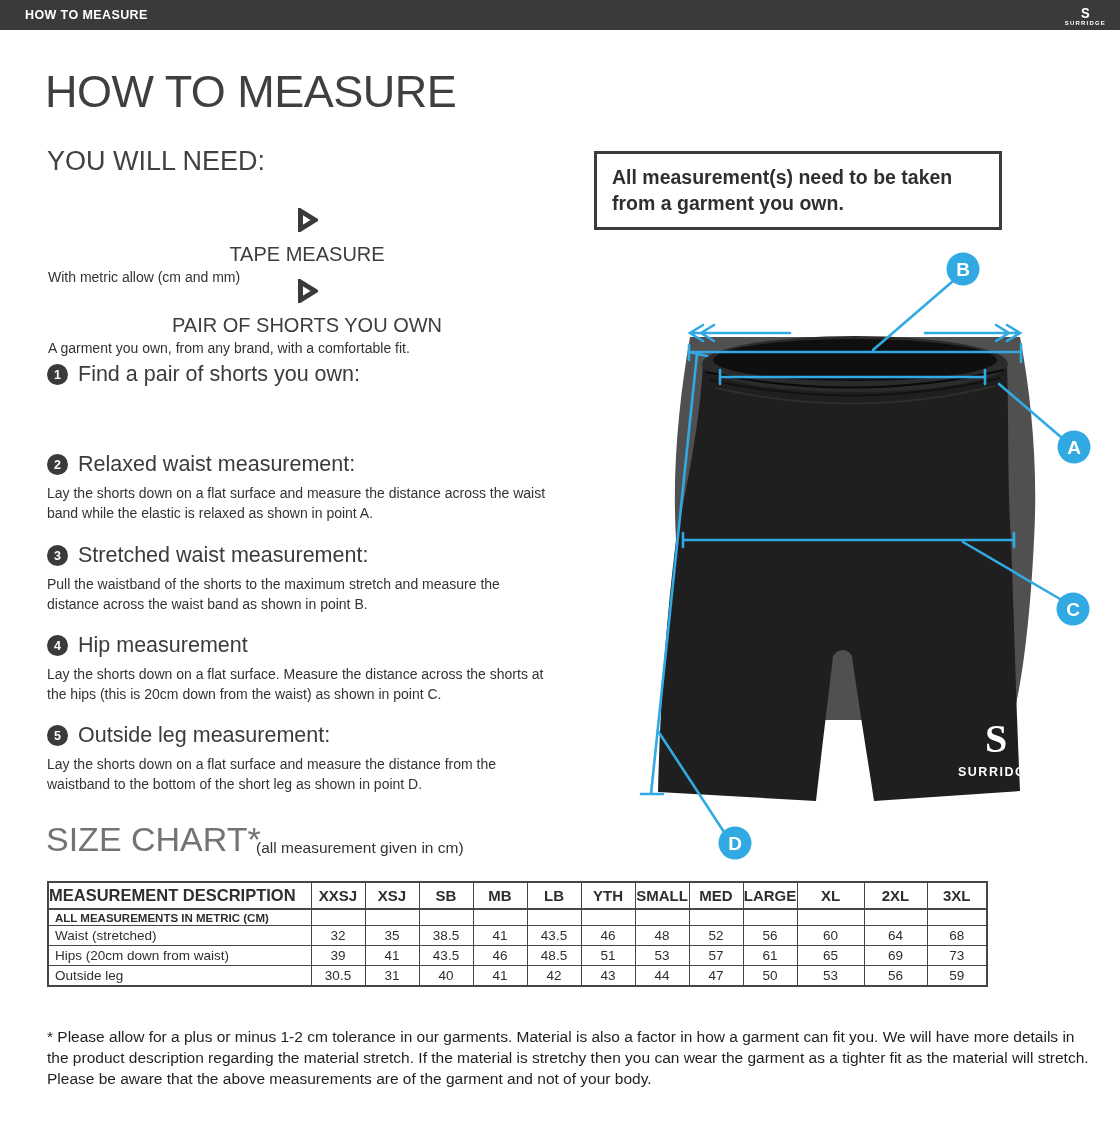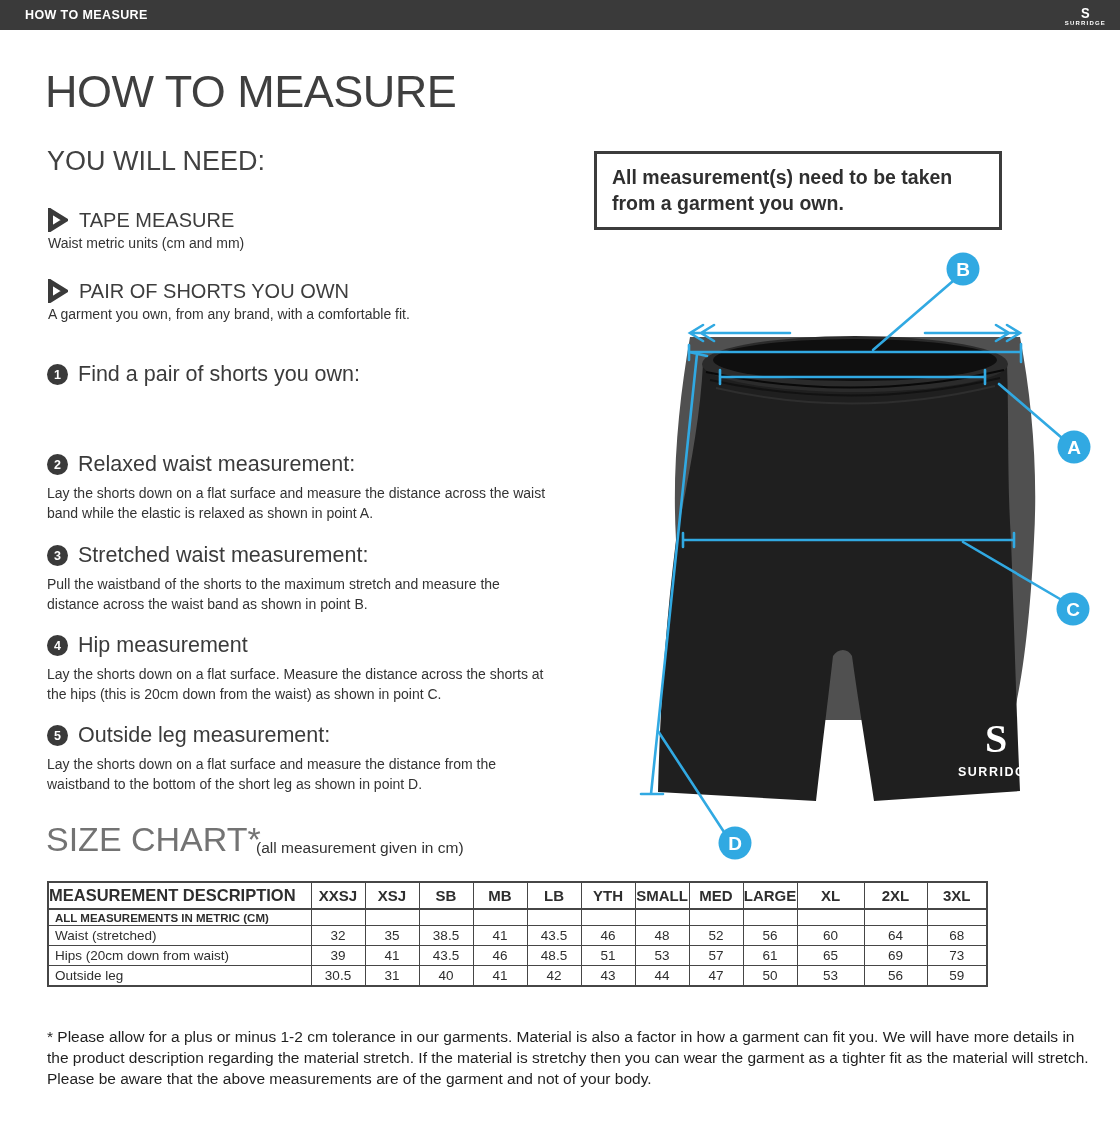--- a/index.html
+++ b/index.html
@@ -13,21 +13,21 @@
   .top-bar-title{color:#ffffff;font-size:12.5px;font-weight:bold;letter-spacing:.4px;}
   .top-logo{display:flex;flex-direction:column;align-items:center;line-height:1;margin-top:1px;}
   .top-logo .mono{color:#fff;font-weight:bold;font-size:13px;transform:scaleY(1.15);}
   .top-logo .word{color:#fff;font-size:6px;font-weight:bold;letter-spacing:1.2px;margin-top:1px;}
 
   
   .main-title{position:absolute;left:45px;top:66px;font-size:45px;color:#3f3f3f;letter-spacing:-.5px;}
   .ywn-heading{position:absolute;left:47px;top:146px;font-size:27px;color:#414141;}
 
   .need-item{position:absolute;left:47px;width:520px;}
-  .need-head{display:flex;align-items:center;gap:11px;font-size:20px;color:#3d3d3d;}
+  .need-head{display:flex;align-items:center;gap:11px;font-size:20px;color:#3d3d3d;flex-direction:column;}
   .need-desc{font-size:14px;color:#333;margin-top:3px;margin-left:1px;}
 
   .step{position:absolute;left:47px;width:505px;}
   .step-head{display:flex;align-items:center;gap:10px;font-size:21.5px;color:#3b3b3b;}
   .step-num{width:21px;height:21px;border-radius:50%;background:#3a3a3a;color:#fff;font-size:12.5px;
     font-weight:bold;display:flex;align-items:center;justify-content:center;flex:0 0 21px;}
   .step-desc{font-size:14px;color:#333;margin-top:6px;line-height:1.45;}
 
   
   .callout{position:absolute;left:594px;top:151px;width:408px;border:3px solid #3c3c3c;
@@ -66,21 +66,21 @@
 
 <div class="ywn-heading">YOU WILL NEED:</div>
 
 <div class="need-item" style="top:208px">
   <div class="need-head">
     <svg width="21" height="24" viewBox="0 0 21 24">
         <path d="M3.5 3 L18 12 L3.5 21 Z" fill="none" stroke="#3a3a3a" stroke-width="5" stroke-linejoin="miter"></path>
       </svg>
     <span>TAPE MEASURE</span>
   </div>
-  <div class="need-desc">Waist metric units (cm and mm)</div>
+  <div class="need-desc">With metric allow (cm and mm)</div>
 </div>
 
 <div class="need-item" style="top:279px">
   <div class="need-head">
     <svg width="21" height="24" viewBox="0 0 21 24">
         <path d="M3.5 3 L18 12 L3.5 21 Z" fill="none" stroke="#3a3a3a" stroke-width="5" stroke-linejoin="miter"></path>
       </svg>
     <span>PAIR OF SHORTS YOU OWN</span>
   </div>
   <div class="need-desc">A garment you own, from any brand, with a comfortable fit.</div>

